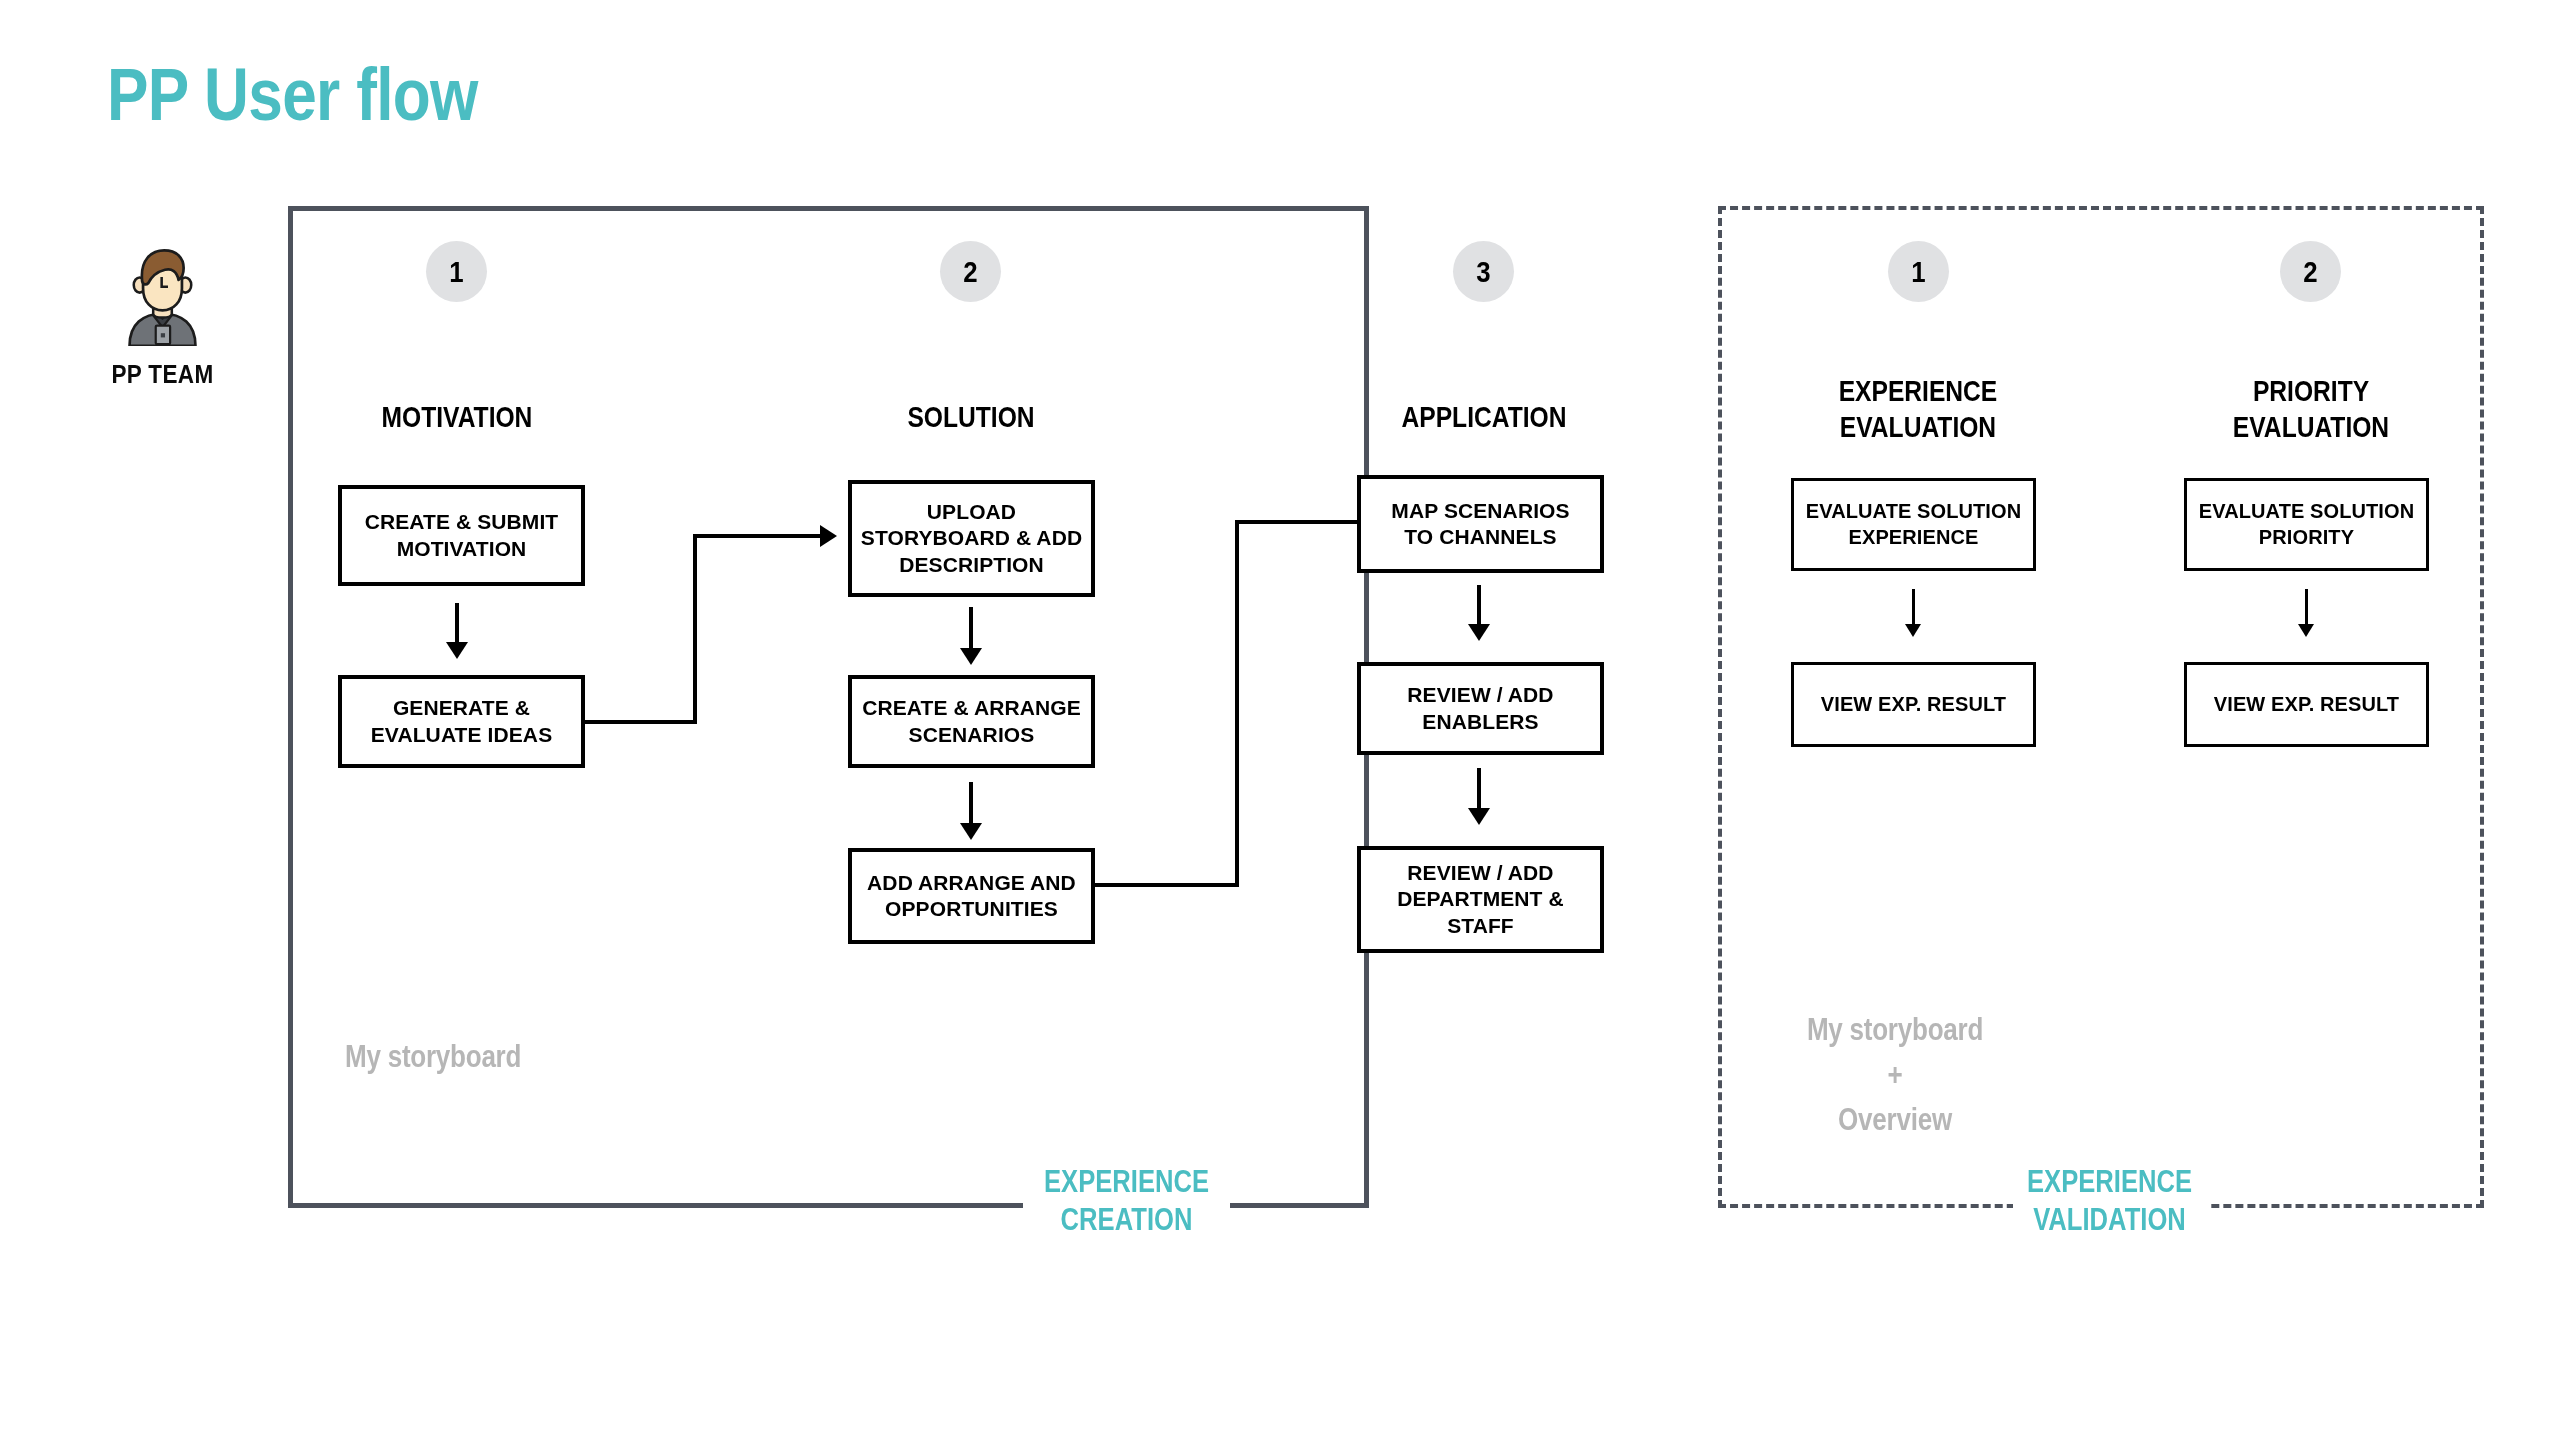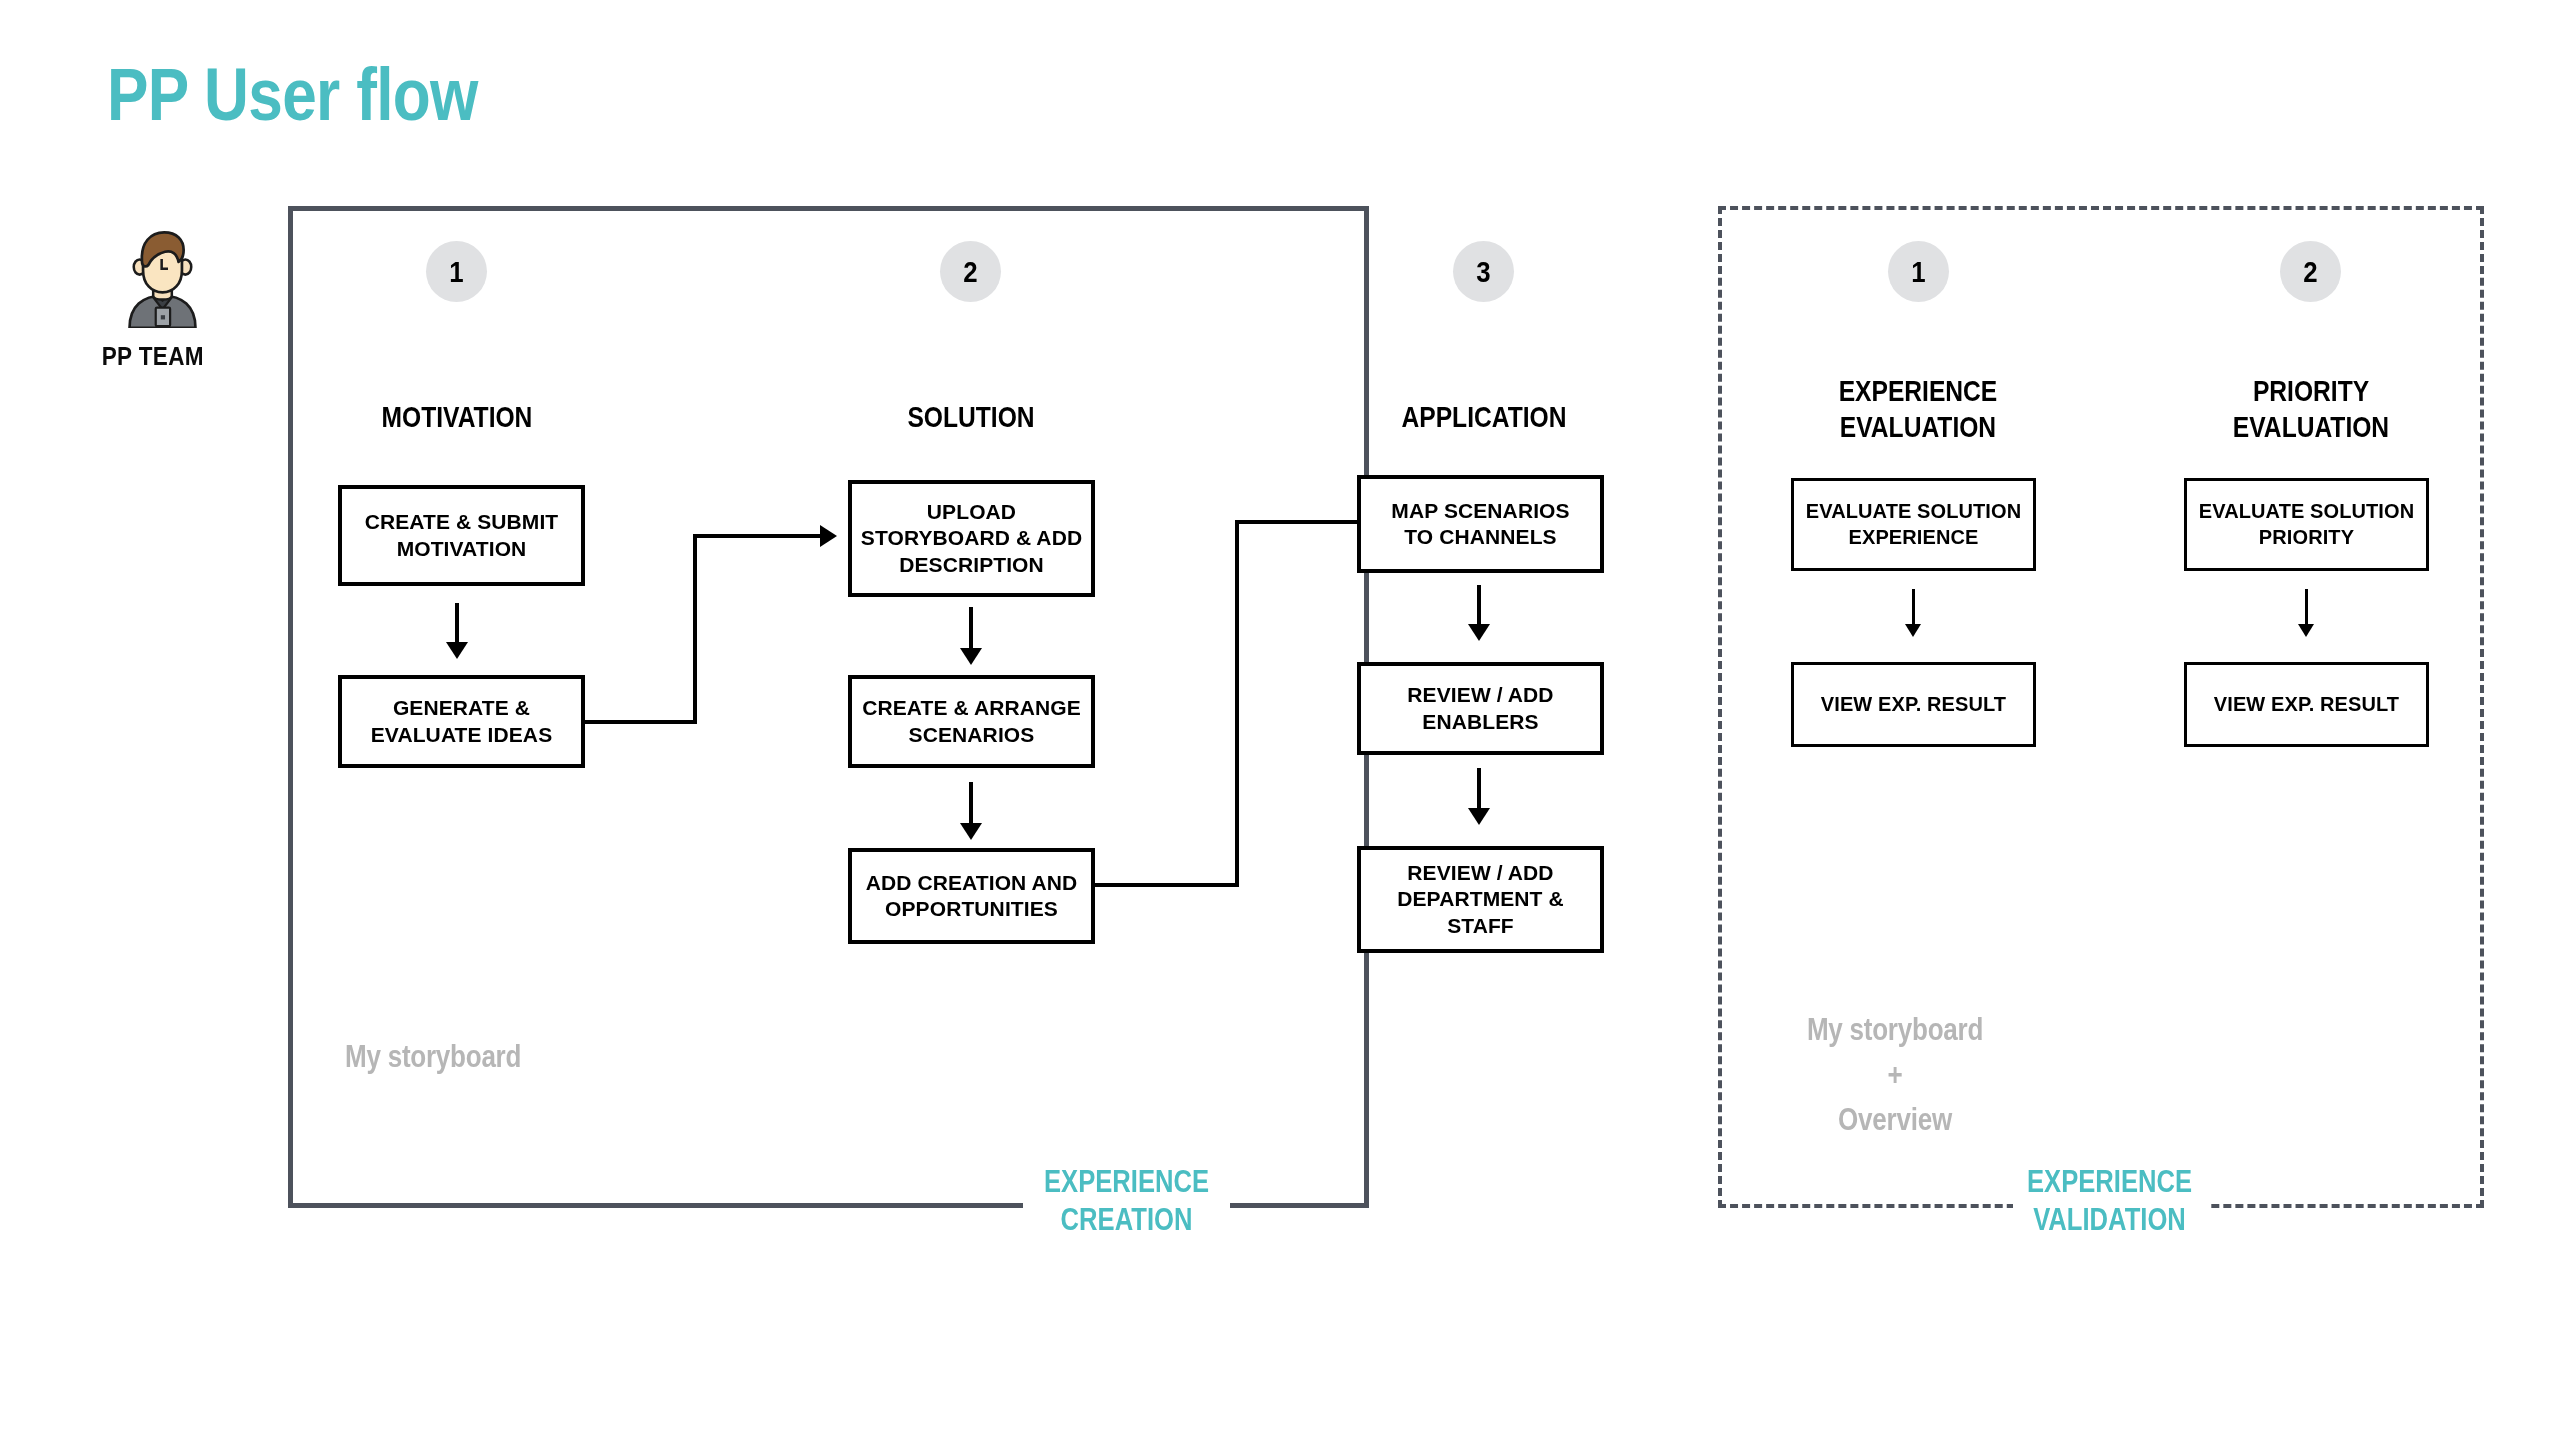--- a/index.html
+++ b/index.html
@@ -14,21 +14,21 @@
   #page-title{
     left:107px;top:52px;
     font-size:74px;font-weight:700;letter-spacing:-0.8px;
     color:#4bbdc2;
     font-family:"Liberation Sans",sans-serif;
     transform:scaleX(0.84);transform-origin:left center;
     white-space:nowrap;
   }
 
   
-  #persona{left:95px;top:228px;width:135px;text-align:left;}
+  #persona{left:95px;top:246px;width:135px;text-align:center;}
   #persona .avatar{width:93px;height:100px;margin:0 auto;position:relative;}
   #persona-label{
     margin-top:13.5px;font-size:25px;font-weight:700;color:#0b0b0b;
     letter-spacing:0.4px;transform:scaleX(.9);transform-origin:center;
   }
 
   
   #panel-creation{
     left:288px;top:206px;width:1081px;height:1002px;
     border:5px solid #4d525c;box-sizing:border-box;background:transparent;
@@ -163,21 +163,21 @@
 </div>
 <div class="abs v-arrow" style="left:969px;top:607px;height:42px;"></div>
 <div class="abs arrow-head-down" style="left:960px;top:648px;"></div>
 <div class="abs pbox" style="left:848px;top:675px;width:247px;height:93px;">
   <span>CREATE &amp; ARRANGE
 SCENARIOS</span>
 </div>
 <div class="abs v-arrow" style="left:969px;top:782px;height:42px;"></div>
 <div class="abs arrow-head-down" style="left:960px;top:823px;"></div>
 <div class="abs pbox" style="left:848px;top:848px;width:247px;height:96px;">
-  <span>ADD CREATION AND
+  <span>ADD ARRANGE AND
 OPPORTUNITIES</span>
 </div>
 
 <div class="abs conn" style="left:1095px;top:883px;width:144px;height:4.2px;"></div>
 <div class="abs conn" style="left:1235px;top:520px;width:4.2px;height:367px;"></div>
 <div class="abs conn" style="left:1235px;top:520px;width:123px;height:4.2px;"></div>
 
 <div class="abs step-circle" style="left:1453px;top:241px;">
   <span>3</span>
 </div>

